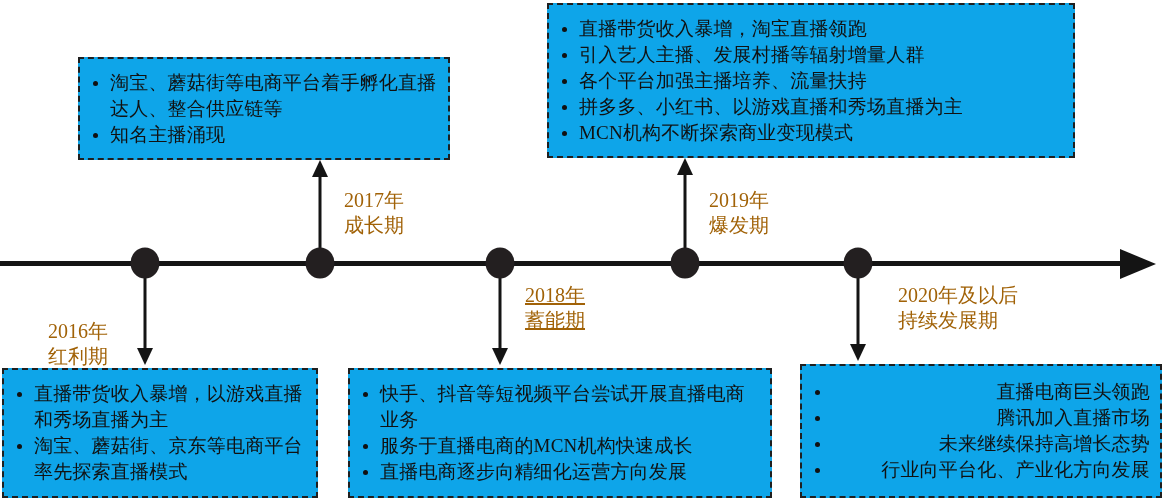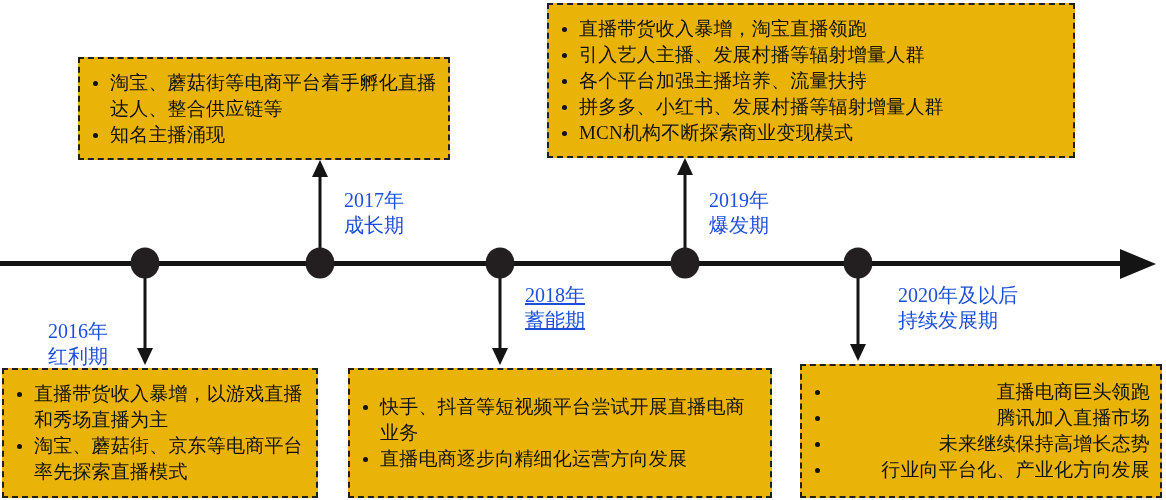--- a/index.html
+++ b/index.html
@@ -16,21 +16,21 @@
     width: 1166px;
     height: 500px;
     background: #ffffff;
     overflow: hidden;
   }
 
   
   .box {
     position: absolute;
     border: 2px dashed #1f1f1f;
-    background: #eab308;
+    background: #0ea5e9;
     box-sizing: border-box;
     display: flex;
     flex-direction: column;
     justify-content: center;
     padding: 4px 10px 4px 8px;
   }
   .bullets {
     list-style: none;
     margin: 0;
     padding: 0;
@@ -104,21 +104,21 @@
     border-left: 8px solid transparent;
     border-right: 8px solid transparent;
     border-top: 17px solid #141414;
   }
 
   
   .year-label {
     position: absolute;
     font-size: 20px;
     line-height: 25px;
-    color: #1d4ed8;
+    color: #a16207;
     white-space: nowrap;
   }
   .year-label .ln {
     display: block;
   }
 </style>
 </head>
 <body>
 
 <div id="stage">
@@ -128,35 +128,36 @@
       <li>淘宝、蘑菇街等电商平台着手孵化直播达人、整合供应链等</li>
       <li>知名主播涌现</li>
     </ul>
   </div>
 
   <div class="box" style="left:547px; top:3px; width:528px; height:155px;">
     <ul class="bullets">
       <li>直播带货收入暴增，淘宝直播领跑</li>
       <li>引入艺人主播、发展村播等辐射增量人群</li>
       <li>各个平台加强主播培养、流量扶持</li>
-      <li>拼多多、小红书、发展村播等辐射增量人群</li>
+      <li>拼多多、小红书、以游戏直播和秀场直播为主</li>
       <li>MCN机构不断探索商业变现模式</li>
     </ul>
   </div>
 
   <div class="box" style="left:2px; top:368px; width:316px; height:130px;">
     <ul class="bullets">
       <li>直播带货收入暴增，以游戏直播和秀场直播为主</li>
       <li>淘宝、蘑菇街、京东等电商平台率先探索直播模式</li>
     </ul>
   </div>
 
   <div class="box" style="left:348px; top:368px; width:424px; height:130px;">
     <ul class="bullets">
       <li>快手、抖音等短视频平台尝试开展直播电商业务</li>
+      <li>服务于直播电商的MCN机构快速成长</li>
       <li>直播电商逐步向精细化运营方向发展</li>
     </ul>
   </div>
 
   <div class="box" style="left:800px; top:364px; width:362px; height:134px;text-align:right;">
     <ul class="bullets">
       <li>直播电商巨头领跑</li>
       <li>腾讯加入直播市场</li>
       <li>未来继续保持高增长态势</li>
       <li>行业向平台化、产业化方向发展</li>

